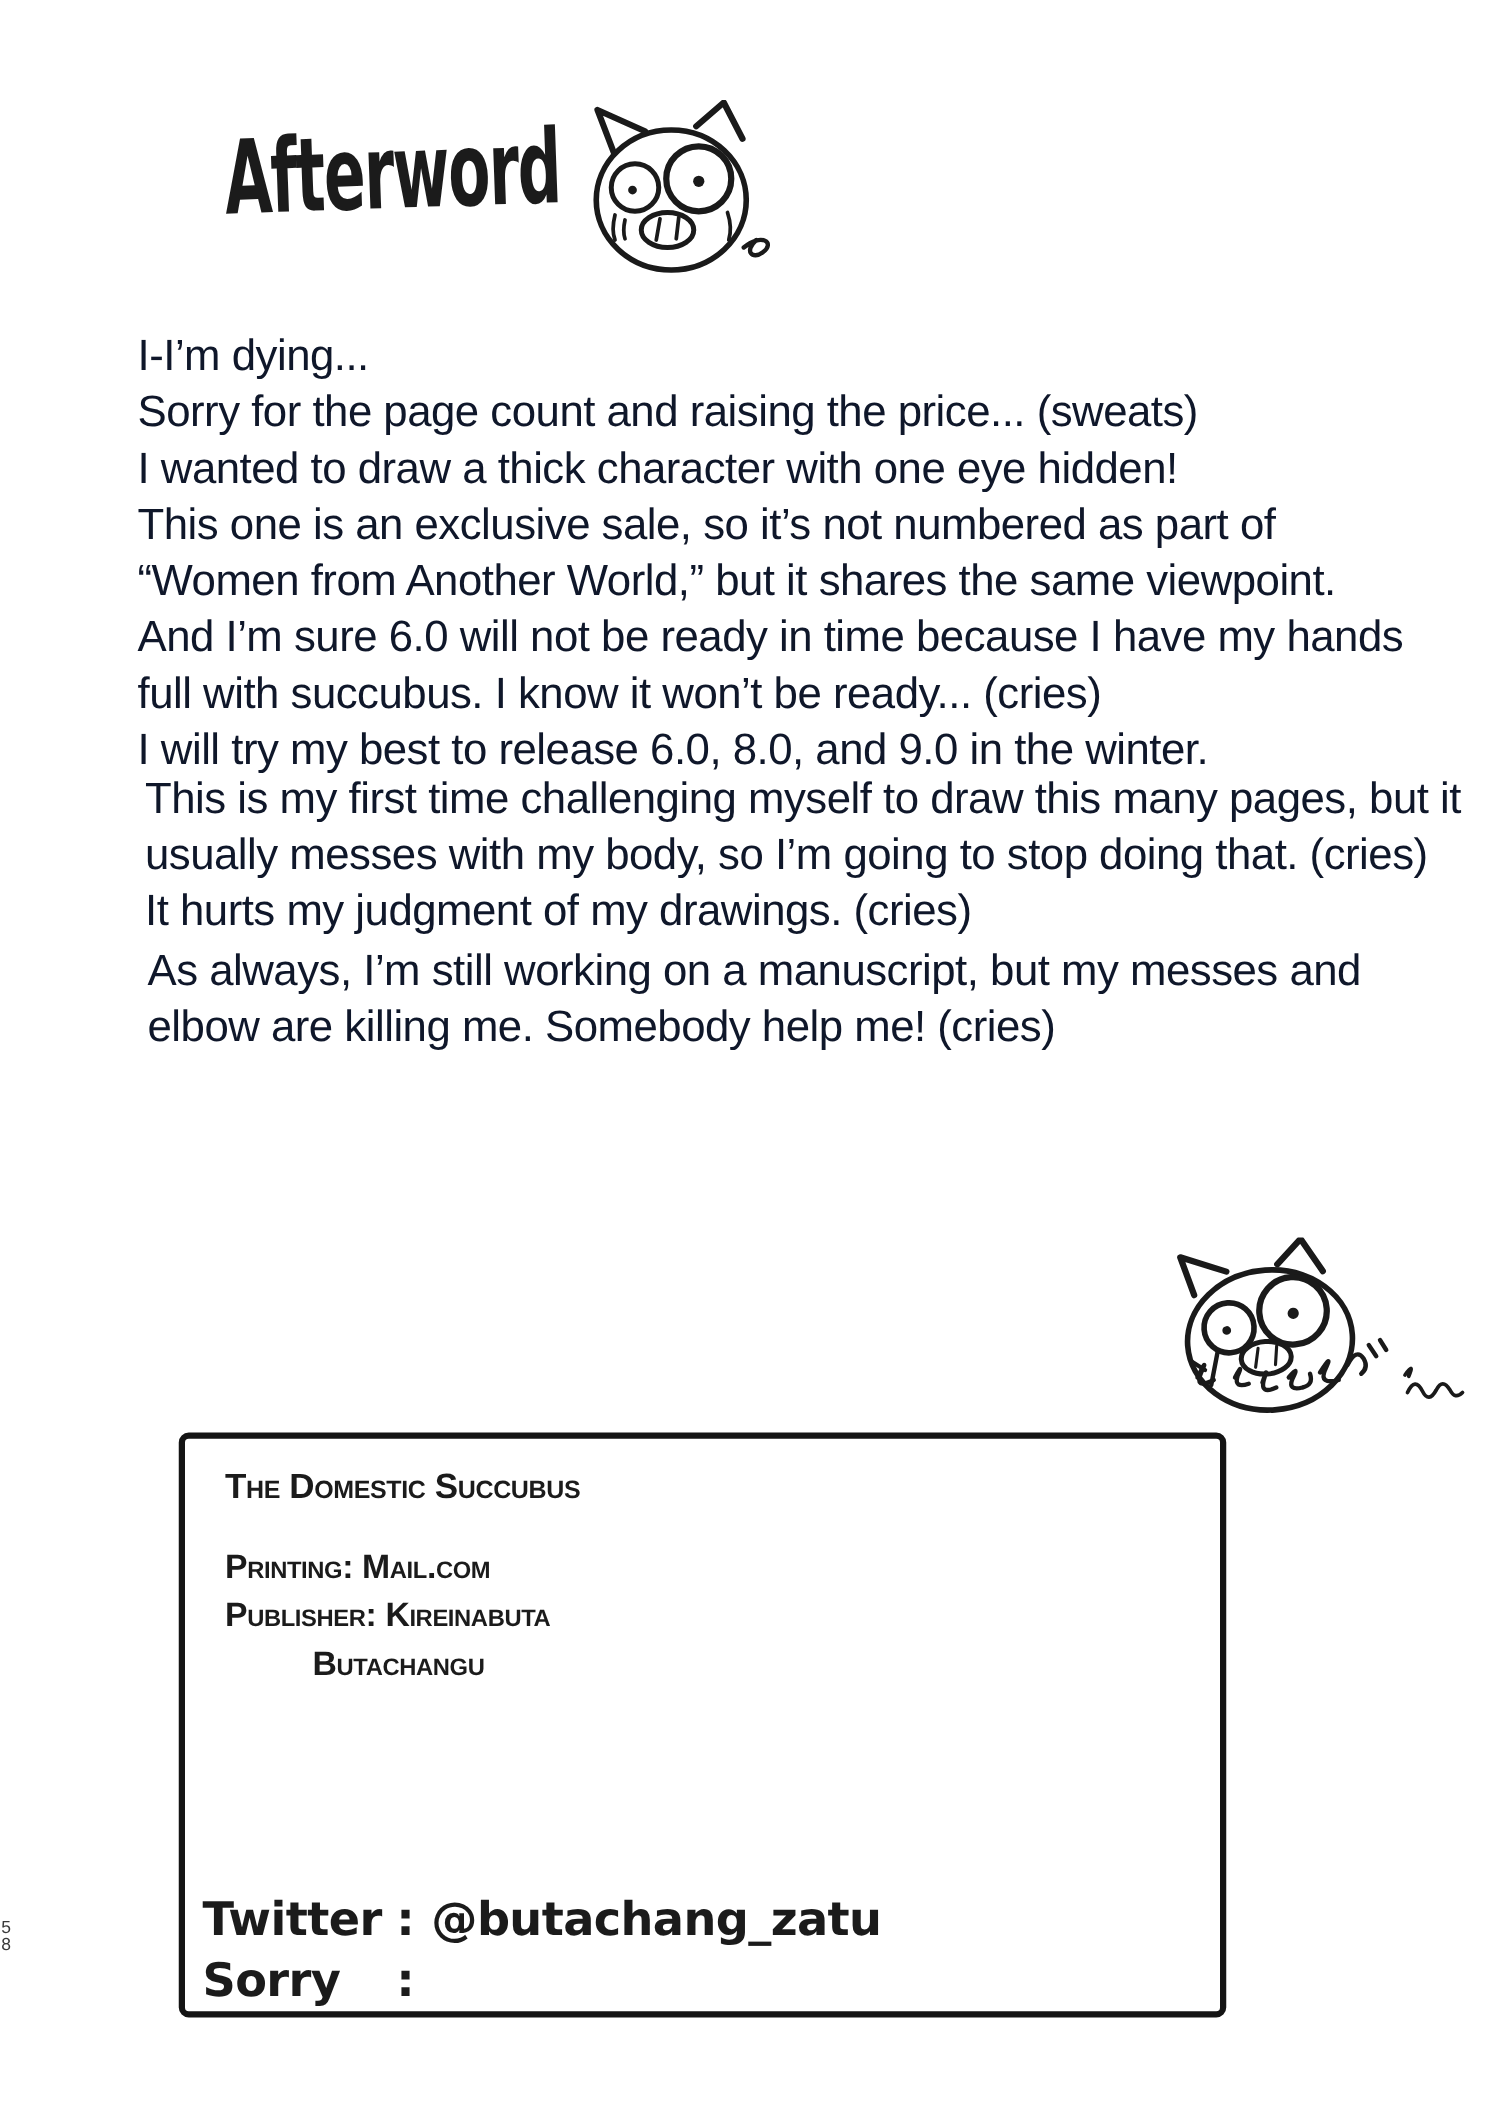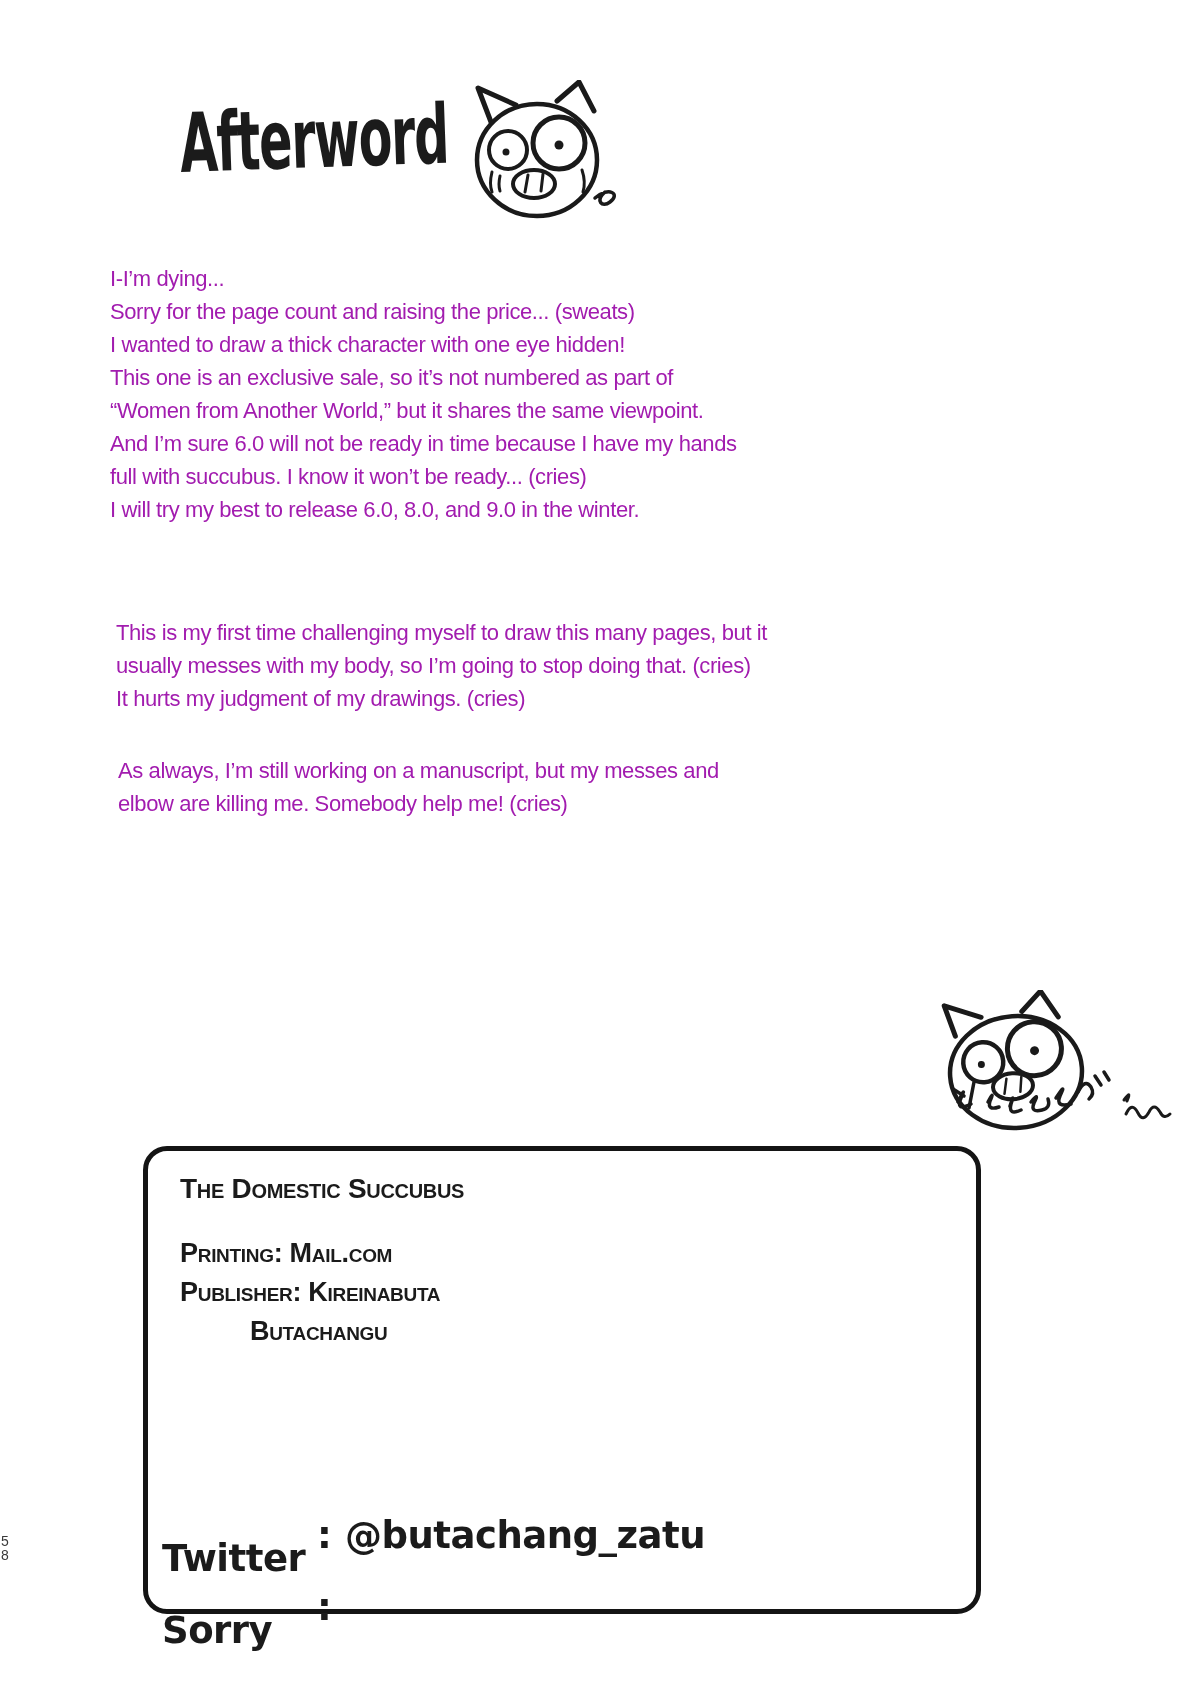--- a/index.html
+++ b/index.html
@@ -17,32 +17,32 @@
     font-size:82px;font-weight:700;
     transform:rotate(-2deg) scaleX(0.6);
     transform-origin:left top;
     white-space:nowrap;
     letter-spacing:-2px;
   }
   .doodle{position:absolute;}
   .doodle svg{display:block;width:100%;height:100%;}
   .para{
     position:absolute;
-    font-size:22px;line-height:33px;
+    font-size:35px;line-height:45px;
     letter-spacing:-0.4px;
     white-space:pre-line;
-    color:#a21caf;
+    color:#0f172a;
   }
   .p1{left:110px;top:262px;}
   .p2{left:116px;top:616px;}
   .p3{left:118px;top:754px;}
   .colophon{
     position:absolute;left:143px;top:1146px;
     width:838px;height:468px;
-    border:5px solid #141414;border-radius:24px;
+    border:5px solid #141414;border-radius:8px;
     box-sizing:border-box;
   }
   .colophon .book-title{
     position:absolute;left:32px;top:22px;
     font-size:28px;font-weight:700;
     font-variant:small-caps;letter-spacing:-0.3px;
     white-space:nowrap;
   }
   .colophon .pub-lines{
     position:absolute;left:32px;top:83px;
@@ -51,21 +51,21 @@
     white-space:nowrap;
   }
   .colophon .indent2{margin-left:70px;}
   .contact{
     position:absolute;left:14px;top:360px;
     font-family:"DejaVu Sans",sans-serif;
     font-size:37px;font-weight:700;line-height:49px;
     white-space:nowrap;letter-spacing:-0.5px;
   }
   .contact .row{display:flex;}
-  .contact .lbl{width:155px;margin-top:23px;}
+  .contact .lbl{width:155px;}
   .contact .col{width:28px;}
   .side-nums{
     position:absolute;left:1px;top:1534px;
     font-size:14px;line-height:14px;color:#3a3a3a;
     white-space:pre-line;
   }
   .ink{stroke:#1a1a1a;fill:none;stroke-linecap:round;stroke-linejoin:round;}
 </style>
 </head>
 <body>

